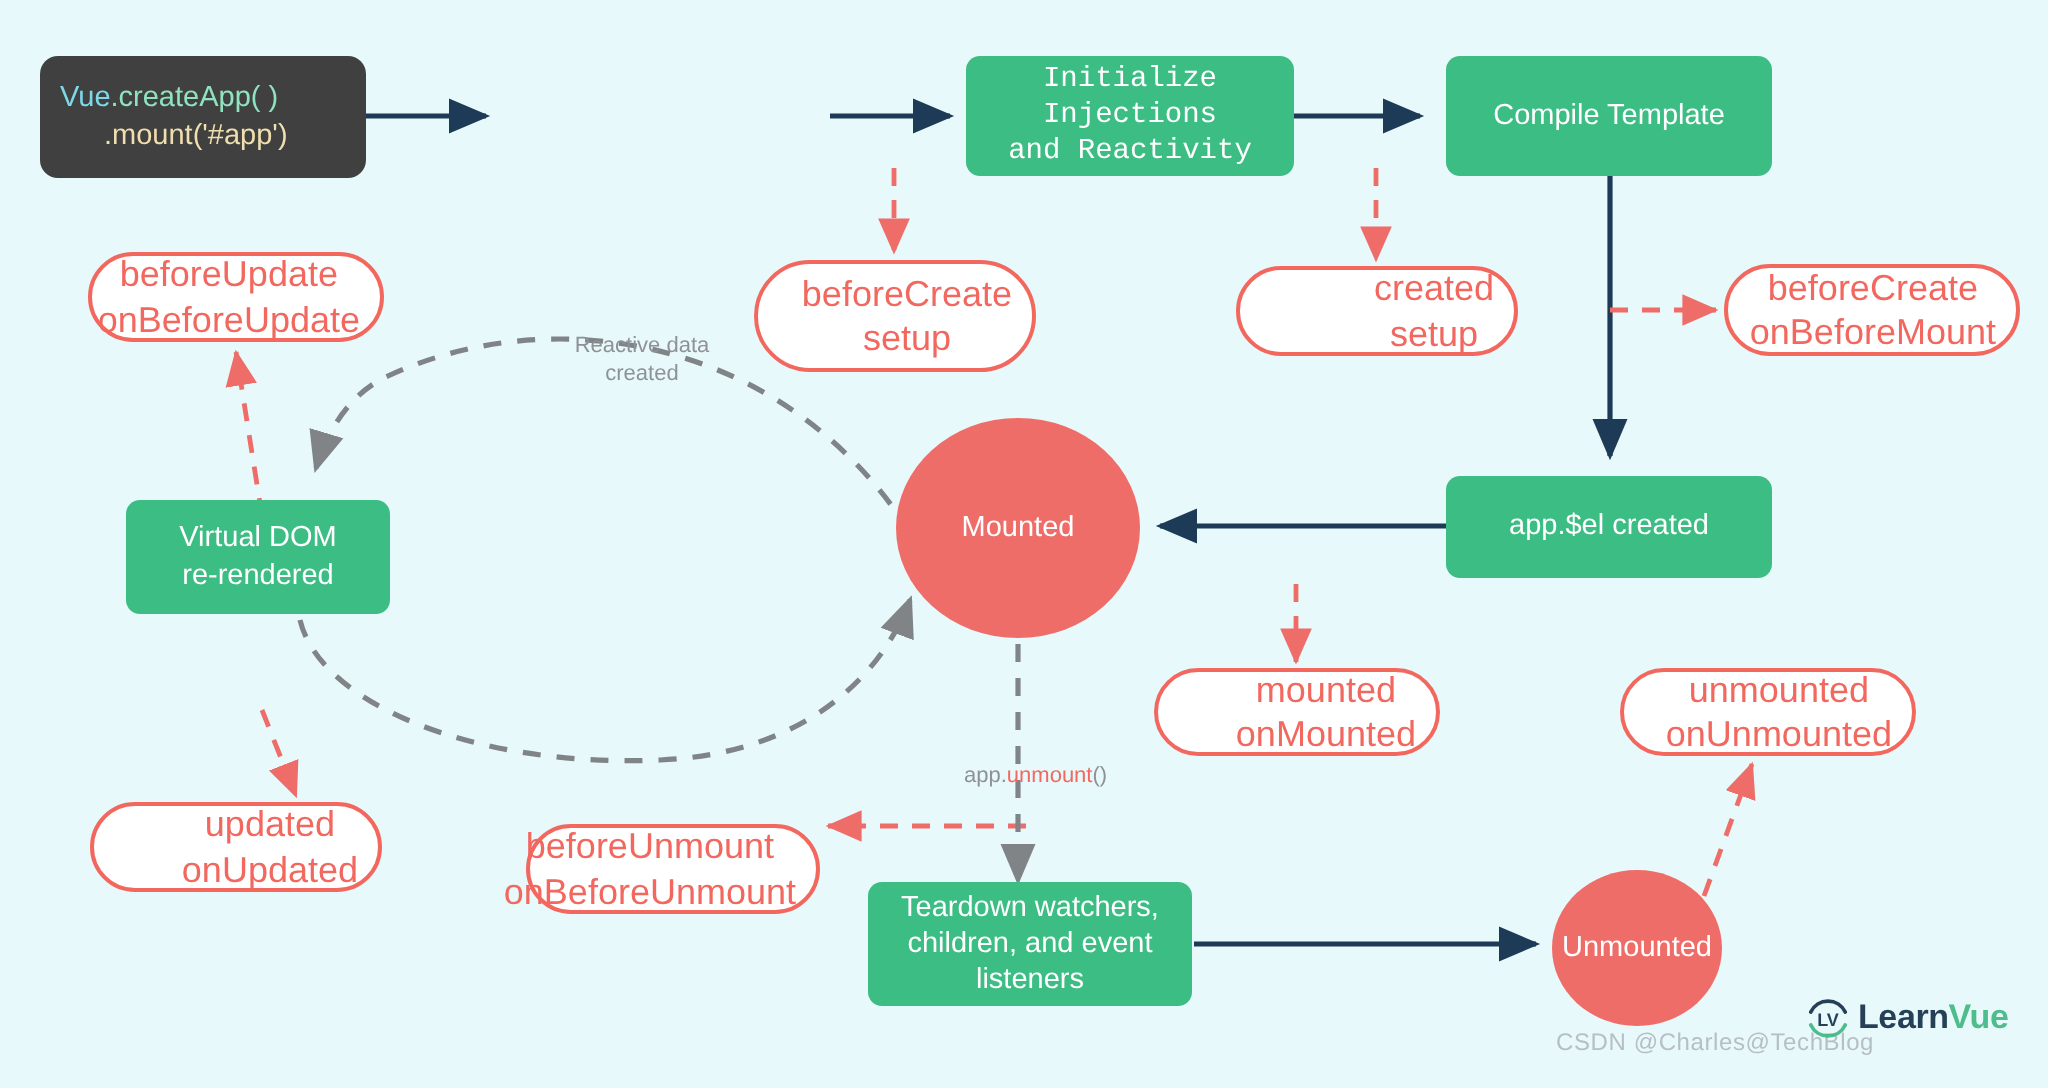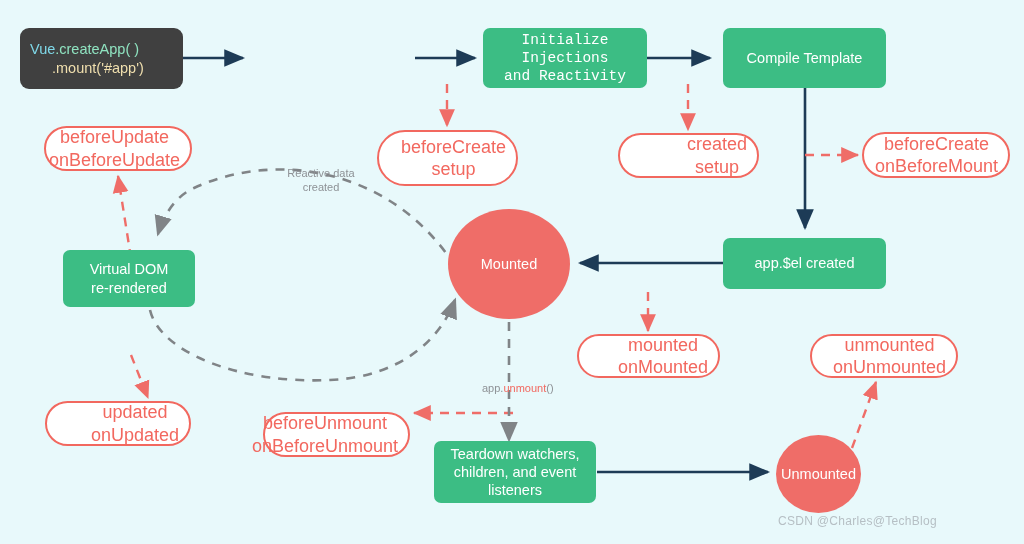--- a/index.html
+++ b/index.html
@@ -270,14 +270,26 @@
     <span>Reactive data</span><br>
     <span>created</span>
   </div>
 
   <div class="free-label" style="left:466px; top:381px; width:104px; text-align:left;margin-left:16px;">
     <span>app.</span><span class="hl">unmount</span><span>()</span>
   </div>
 
   <div class="watermark">CSDN @Charles@TechBlog</div>
 
+  <div class="logo">
+    <span class="logo-mark">
+      <svg width="24" height="24" viewBox="0 0 24 24" xmlns="http://www.w3.org/2000/svg">
+        <path d="M3.4 9 A9.5 9.5 0 0 1 20.6 9" stroke="#16324a" stroke-width="1.9" fill="none" stroke-linecap="round"></path>
+        <path d="M3.4 15.5 A9.5 9.5 0 0 0 20.6 15.5" stroke="#41b883" stroke-width="1.9" fill="none" stroke-linecap="round"></path>
+        <text x="12" y="16" font-size="9" font-weight="bold" fill="#16324a" text-anchor="middle" font-family="Liberation Sans, sans-serif">LV</text>
+      </svg>
+    </span>
+    <span class="logo-word">
+      <span class="learn">Learn</span><span class="vue">Vue</span>
+    </span>
+  </div>
 
 </div>
 
 </body></html>

